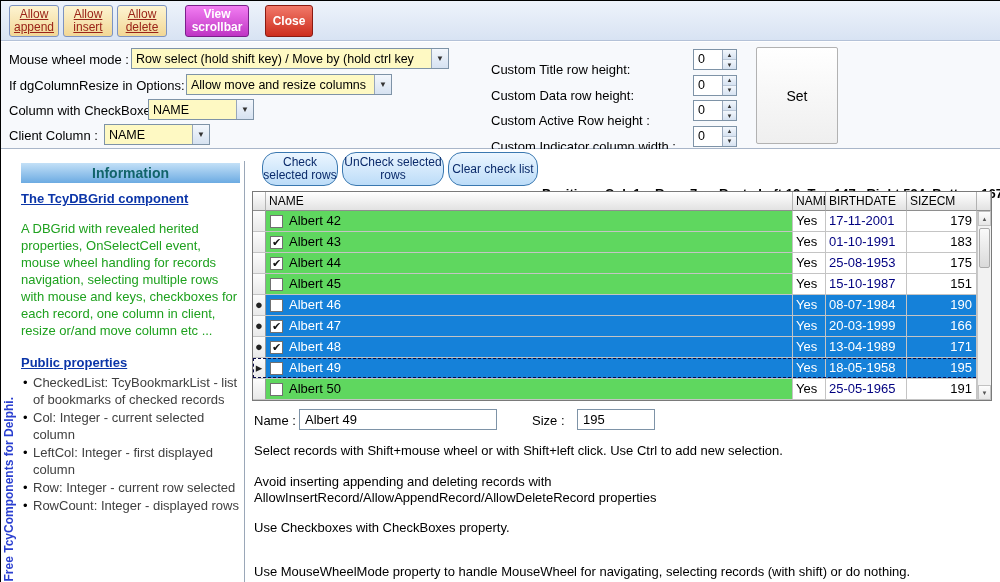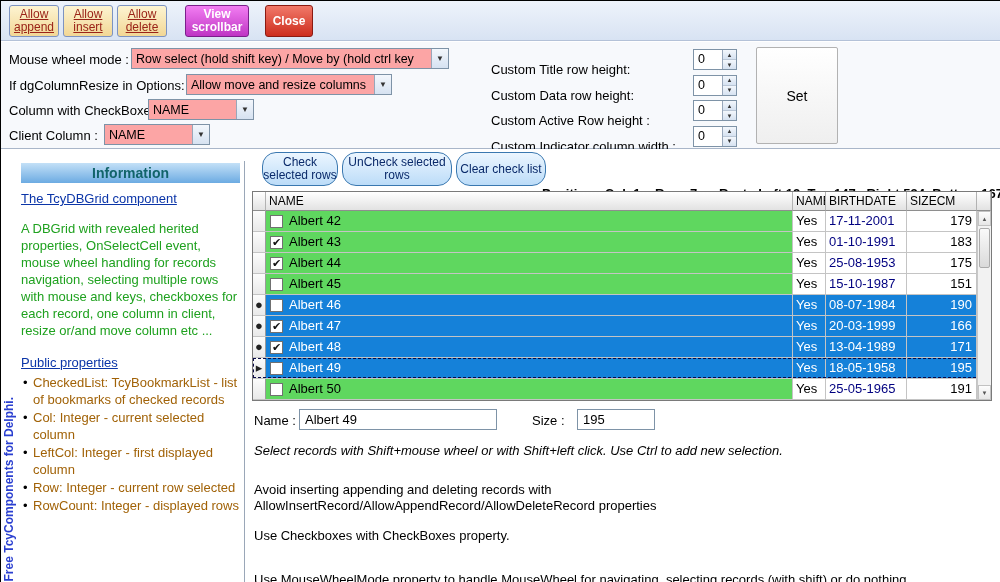--- a/index.html
+++ b/index.html
@@ -14,21 +14,21 @@
     height: 32px; margin-right: 4px; font-size: 12px; line-height: 13px; border-radius: 3px; cursor: default;
     font-family: "Liberation Sans", sans-serif; white-space: normal; }
   .tbtn.tan { width: 50px; background: linear-gradient(#fdf4d2, #f2d795); border: 1px solid #7d93c1; color: #9a2318; text-decoration: underline; }
   .tbtn.purple { width: 64px; background: linear-gradient(#f27df2, #bf35c4); border: 1px solid #7a1f8a; color: #fff; font-weight: bold; margin-left: 14px; }
   .tbtn.red { width: 48px; background: linear-gradient(#f1796a, #cd2d1d); border: 1px solid #8a1a12; color: #fff; font-weight: bold; margin-left: 12px; }
 
   
   .settings { position: absolute; left: 0; top: 41px; width: 1000px; height: 107px;
     background: #f7f9fc; border-bottom: 1px solid #a9b6c9; }
   .slabel { position: absolute; white-space: nowrap; font-size: 13px; }
-  .combo { position: absolute; height: 21px; background: #fca5a5; border: 1px solid #7e93a7; display: flex; align-items: center; }
+  .combo { position: absolute; height: 21px; background: #fef9c3; border: 1px solid #7e93a7; display: flex; align-items: center; }
   .cval { flex: 1; padding-left: 4px; white-space: nowrap; overflow: hidden; font-size: 12.5px; }
   .carrow { width: 17px; align-self: stretch; display: flex; align-items: center; justify-content: center;
     font-size: 8px; color: #333; background: linear-gradient(#f3f7fc, #d6e2f1); border-left: 1px solid #98a7ba; }
   .custom-rows { position: absolute; left: 490px; top: 7px; width: 260px; }
   .crow { position: relative; height: 25.5px; }
   .clabel { position: absolute; left: 0; top: 13px; white-space: nowrap; }
   .spin { position: absolute; left: 202px; top: 0; width: 44px; height: 21px; background: #fff; border: 1px solid #7e93a7; display: flex; }
   .spinval { flex: 1; padding-left: 4px; font-size: 12.5px; line-height: 19px; }
   .spinbtns { width: 14px; display: flex; flex-direction: column; border-left: 1px solid #98a7ba; }
   .spinbtns span { flex: 1; display: flex; align-items: center; justify-content: center; font-size: 6px; color: #333;
@@ -41,33 +41,33 @@
   
   .content { position: absolute; left: 0; top: 148px; width: 1000px; height: 434px; background: #fff; }
   .vstrip { position: absolute; left: 0; top: 0; width: 16px; height: 434px; background: #fff; }
   .vtext { position: absolute; left: 1px; bottom: 2px; writing-mode: vertical-rl; transform: rotate(180deg);
     font-weight: bold; font-size: 12px; color: #2a3fd0; white-space: nowrap; }
 
   .sidebar { position: absolute; left: 16px; top: 12px; width: 228px; height: 434px; background: #fff;
     border-right: 1px solid #9aa7b8; padding: 2px 4px 0 4px; overflow: hidden; }
   .info-header { height: 20px; background: linear-gradient(#c3e0f7, #6cabe2); text-align: center;
     font-size: 14px; font-weight: bold; color: #12646a; line-height: 20px; margin-bottom: 8px; }
-  .side-link { color: #0b35a8; text-decoration: underline; font-size: 13px; display: inline-block; cursor: default; }
+  .side-link { color: #0b35a8; text-decoration: underline; font-size: 13px; display: inline-block; cursor: default; font-weight: bold; }
   .side-desc { color: #1fa11f; font-size: 13px; line-height: 17px; margin: 14px 0 16px 0; }
   .props { list-style: none; margin-top: 4px; }
-  .props li { position: relative; color: #a16207; font-size: 13px; line-height: 17px; padding-left: 12px; margin-top: 1px; }
+  .props li { position: relative; color: #404040; font-size: 13px; line-height: 17px; padding-left: 12px; margin-top: 1px; }
   .props li::before { content: "•"; position: absolute; left: 2px; color: #000; }
 
   .main { position: absolute; left: 245px; top: 0; width: 755px; height: 434px; background: #fff; }
   .action-btns { position: absolute; left: 16px; top: 3px; display: flex; }
   .abtn { height: 34px; margin-right: 2px; display: flex; align-items: center; justify-content: center; text-align: center;
     background: linear-gradient(#ecf6ff, #bcdcf8); border: 1px solid #3a78b0; border-radius: 14px;
     color: #0a2a6a; font-size: 12px; line-height: 13px; white-space: normal; cursor: default; }
   .abtn:nth-child(1) { width: 76px; }
-  .abtn:nth-child(2) { width: 110px; margin-left: 2px; }
+  .abtn:nth-child(2) { width: 102px; margin-left: 2px; }
   .abtn:nth-child(3) { width: 90px; margin-left: 2px; }
   .status { position: absolute; left: 296px; top: 5px; font-size: 13px; font-weight: bold; line-height: 16px; white-space: pre; }
 
   
   .grid { position: absolute; left: 6px; top: 42px; width: 740px; height: 210px;
     border: 1px solid #7a7a7a; background: #fff; }
   .ghead, .grow { display: flex; }
   .gcell { border-right: 1px solid #c4c4c4; overflow: hidden; white-space: nowrap; }
   .col-ind { width: 13px; }
   .col-name { width: 527px; }
@@ -102,21 +102,21 @@
   .sbtn.down { bottom: 0; }
   .sthumb { position: absolute; left: 1px; top: 17px; width: 11px; height: 40px;
     background: linear-gradient(#fafafa, #dadada); border: 1px solid #ababab; border-radius: 2px; }
 
   
   .field-label { position: absolute; font-size: 13px; white-space: nowrap; }
   .tinput { position: absolute; height: 21px; border: 1px solid #7e93a7; font-family: "Liberation Sans", sans-serif;
     font-size: 13px; padding-left: 5px; background: #fff; }
   .instructions { position: absolute; left: 8px; top: 294px; width: 736px; }
   .para { white-space: pre-line; font-size: 13px; line-height: 16px; }
-  .para:nth-child(1) { margin-bottom: 23px; font-style: italic; }
+  .para:nth-child(1) { margin-bottom: 15px; }
   .para:nth-child(2) { margin-bottom: 14px; }
   .para:nth-child(3) { margin-bottom: 28px; }
 </style>
 </head>
 <body>
 
 <div class="window">
 
   <div class="toolbar">
       <button class="tbtn tan">Allow append</button>

